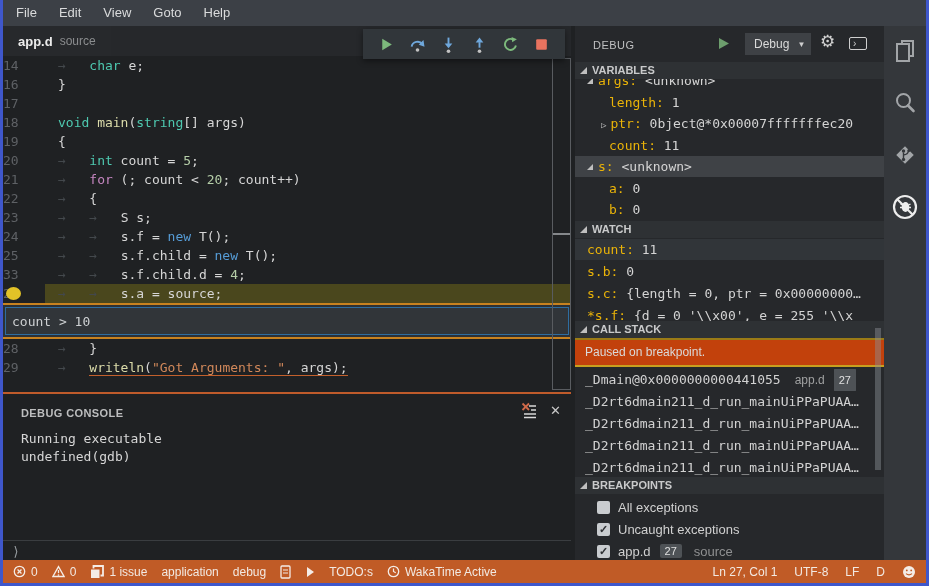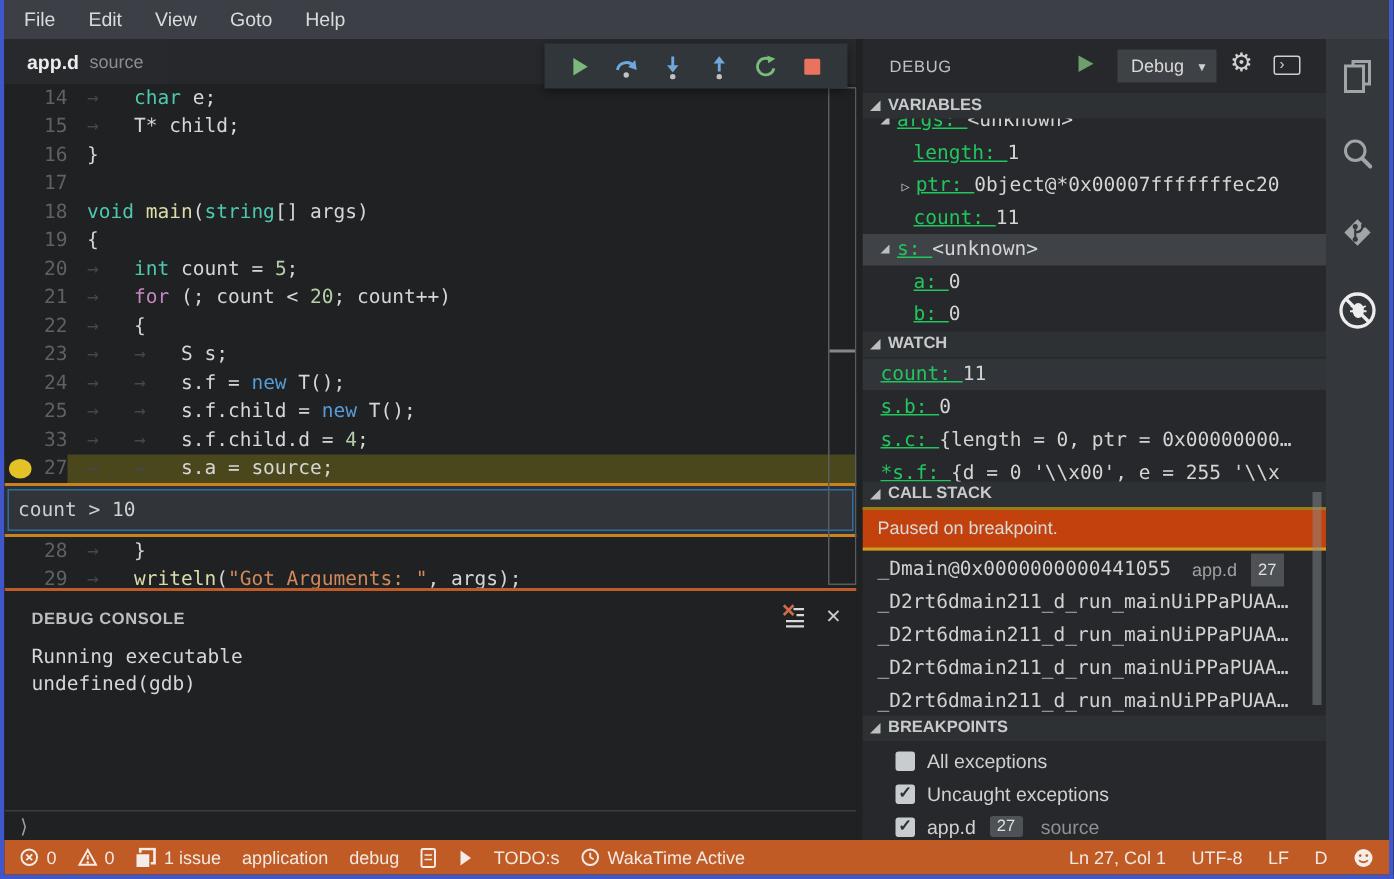--- a/index.html
+++ b/index.html
@@ -17,21 +17,21 @@
   .tab-name { color:#ececec; font-weight:bold; font-size:13px; }
   .tab-hint { color:#8b8d8f; font-size:12px; margin-left:7px; }
 
   .debug-toolbar { position:absolute; left:360px; top:3px; width:202px; height:30px; background:#31363a; box-shadow:0 2px 6px rgba(0,0,0,.45); display:flex; align-items:center; justify-content:space-around; padding:0 8px; z-index:20; }
   .dt-icon { width:17px; height:17px; display:flex; align-items:center; justify-content:center; }
 
   
   .code { position:absolute; top:30px; left:0; right:0; font-family:"DejaVu Sans Mono",monospace; font-size:13px; }
   .code-line { height:19px; line-height:19px; display:flex; position:relative; white-space:pre; }
   .code-line.current { background:#4a471d; }
-  .gutter { width:42px; text-align:right; color:#5e6165; flex:none; background:#1f2123; position:relative; z-index:2; }
+  .gutter { width:42px; color:#5e6165; flex:none; background:#1f2123; position:relative; z-index:2; }
   .ltext { margin-left:13px; }
   .tok-ws { color:#43484c; }
   .tok-p  { color:#d6d6d6; }
   .tok-t  { color:#4ec9b0; }
   .tok-k  { color:#c586c0; }
   .tok-n  { color:#569cd6; }
   .tok-num{ color:#b5cea8; }
   .tok-s  { color:#d1885a; }
   .tok-fn { color:#dcdcaa; }
   .tok-u  { border-bottom:1px solid #c3602c; }
@@ -61,21 +61,21 @@
   .cfg-caret { margin-left:8px; font-size:8px; color:#cfcfcf; }
   .gear { position:absolute; left:245px; top:5px; font-size:17px; color:#d2d2d2; }
   .repl-btn { position:absolute; left:274px; top:11px; width:18px; height:13px; border:1px solid #cfcfcf; border-radius:2px; color:#cfcfcf; font-size:10px; line-height:11px; padding-left:3px; }
 
   .section-head { position:absolute; left:0; right:0; height:17px; background:#2e3134; font-size:11px; font-weight:bold; color:#c9cacb; padding-left:17px; line-height:17px; z-index:5; }
   .tw-open { position:absolute; left:5px; top:5px; width:0; height:0; border-left:7px solid transparent; border-bottom:7px solid #bfbfbf; }
 
   .var-row { position:absolute; left:0; right:0; height:21px; line-height:21px; font-family:"DejaVu Sans Mono",monospace; font-size:13px; white-space:pre; overflow:hidden; }
   .var-row.selected { background:#3f4246; }
   .var-row.hl { background:#313539; }
-  .v-name { color:#22c55e;text-decoration:underline; }
+  .v-name { color:#eab308; }
   .v-val { color:#d4d4d4; }
   .row-tw-open { display:inline-block; width:0; height:0; border-left:6px solid transparent; border-bottom:6px solid #bfbfbf; margin-right:5px; position:relative; top:-1px; }
   .row-tw-closed { display:inline-block; color:#c5c5c5; font-size:9px; margin-right:4px; }
 
   .paused-bar { position:absolute; left:0; right:0; top:312px; height:29px; background:#c2410c; border-top:2px solid #9a7b16; border-bottom:2px solid #c8a01f; font-size:12px; color:#dadada; line-height:25px; padding-left:10px; z-index:4; }
   .frame-row { position:absolute; left:0; right:0; height:22px; line-height:22px; font-family:"DejaVu Sans Mono",monospace; font-size:13px; color:#d2d2d2; padding-left:10px; white-space:pre; overflow:hidden; display:flex; align-items:center; }
   .frame-file { font-family:"Liberation Sans",sans-serif; font-size:12px; color:#9fa0a1; margin-left:14px; }
   .badge { background:#4e5256; color:#e0e0e0; font-family:"Liberation Sans",sans-serif; font-size:11px; padding:1px 5px; border-radius:2px; margin-left:9px; }
 
   .bp-row { position:absolute; left:0; right:0; height:22px; display:flex; align-items:center; padding-left:22px; font-size:13px; color:#d0d0d0; }
@@ -150,21 +150,20 @@
         </span>
         <span class="dt-icon">
           <svg width="17" height="17" viewBox="0 0 16 16">
             <rect x="3" y="3" width="10" height="10" rx="1" fill="#e9735f"></rect>
           </svg>
         </span>
       </div>
 
     <div class="code" id="code-lines">
         <div class="code-line"><span class="gutter">14</span><span class="ltext"><span class="tok-ws">→   </span><span class="tok-t">char</span><span class="tok-p"> e;</span></span></div>
-        <div class="code-line"><span class="gutter">15</span><span class="ltext"><span class="tok-ws">→   </span><span class="tok-p">T* child;</span></span></div>
         <div class="code-line"><span class="gutter">16</span><span class="ltext"><span class="tok-p">}</span></span></div>
         <div class="code-line"><span class="gutter">17</span><span class="ltext"></span></div>
         <div class="code-line"><span class="gutter">18</span><span class="ltext"><span class="tok-t">void</span><span class="tok-p"> </span><span class="tok-fn">main</span><span class="tok-p">(</span><span class="tok-t">string</span><span class="tok-p">[] args)</span></span></div>
         <div class="code-line"><span class="gutter">19</span><span class="ltext"><span class="tok-p">{</span></span></div>
         <div class="code-line"><span class="gutter">20</span><span class="ltext"><span class="tok-ws">→   </span><span class="tok-t">int</span><span class="tok-p"> count = </span><span class="tok-num">5</span><span class="tok-p">;</span></span></div>
         <div class="code-line"><span class="gutter">21</span><span class="ltext"><span class="tok-ws">→   </span><span class="tok-k">for</span><span class="tok-p"> (; count &lt; </span><span class="tok-num">20</span><span class="tok-p">; count++)</span></span></div>
         <div class="code-line"><span class="gutter">22</span><span class="ltext"><span class="tok-ws">→   </span><span class="tok-p">{</span></span></div>
         <div class="code-line"><span class="gutter">23</span><span class="ltext"><span class="tok-ws">→   →   </span><span class="tok-p">S s;</span></span></div>
         <div class="code-line"><span class="gutter">24</span><span class="ltext"><span class="tok-ws">→   →   </span><span class="tok-p">s.f = </span><span class="tok-n">new</span><span class="tok-p"> T();</span></span></div>
         <div class="code-line"><span class="gutter">25</span><span class="ltext"><span class="tok-ws">→   →   </span><span class="tok-p">s.f.child = </span><span class="tok-n">new</span><span class="tok-p"> T();</span></span></div>

